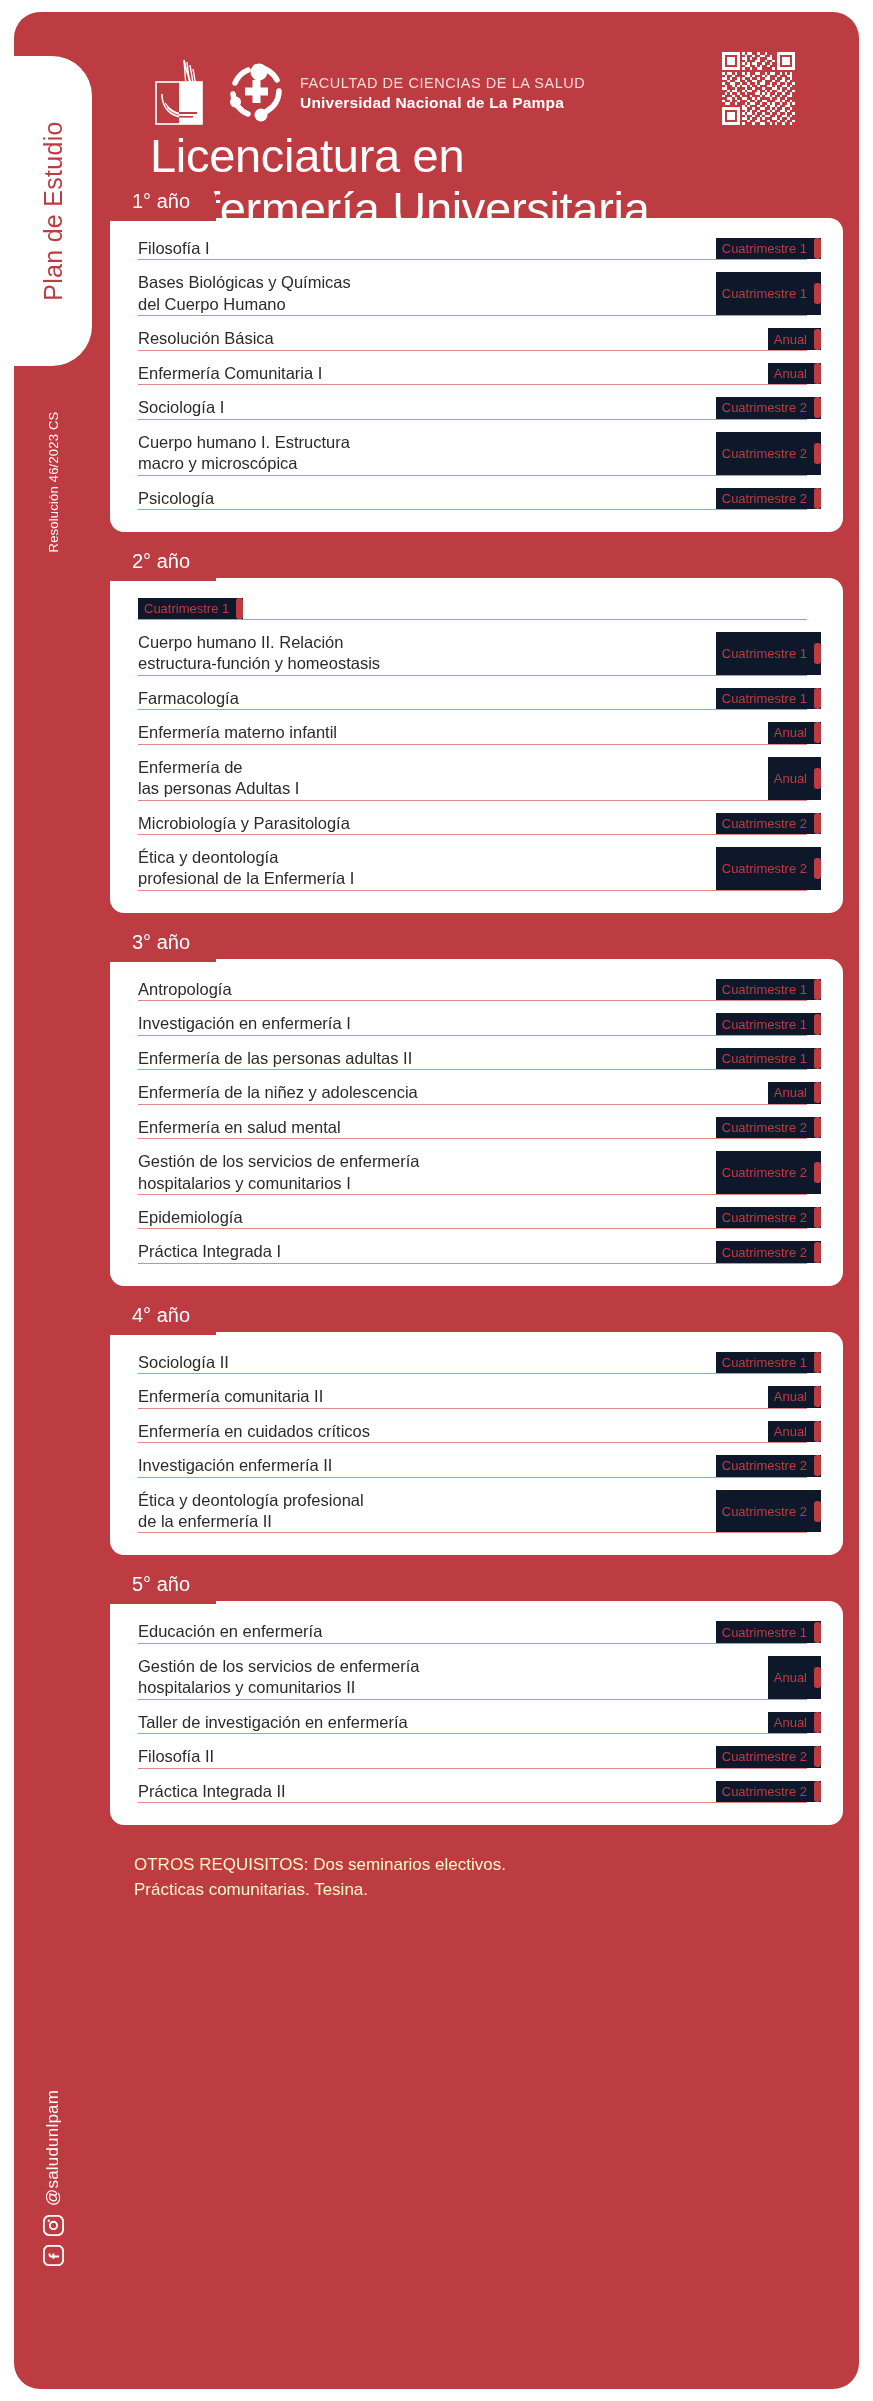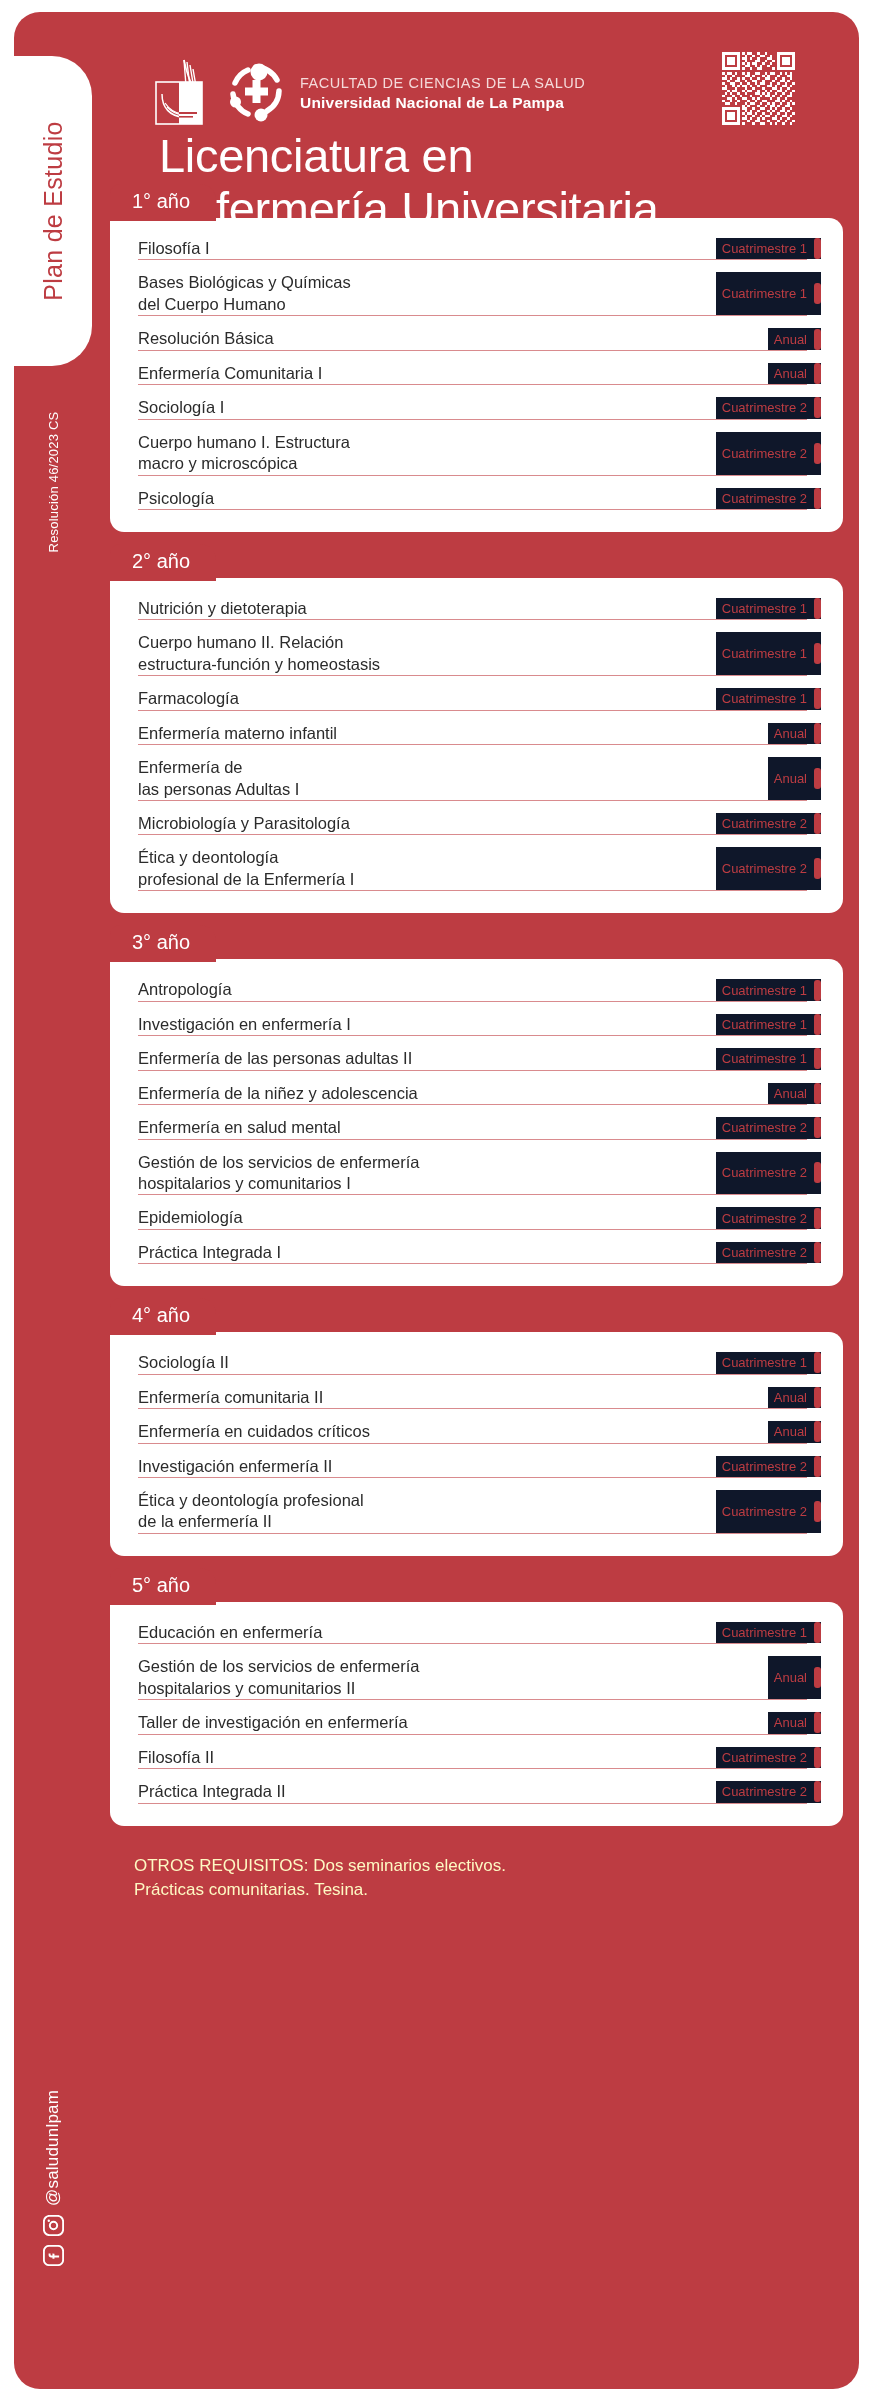--- a/index.html
+++ b/index.html
@@ -167,21 +167,21 @@
   .qr {
     position: absolute;
     right: 64px;
     top: 40px;
     width: 73px;
     height: 73px;
   }
 
   .title {
     position: absolute;
-    left: 59px;
+    left: 50px;
     top: 118px;
     color: #ffffff;
     font-size: 47px;
     font-weight: 300;
     line-height: 1.12;
     letter-spacing: -0.3px;
   }
 
   
   .year-block { position: relative; margin-bottom: 12px; }
@@ -642,21 +642,20 @@
                 <span class="course-name">Psicología</span>
                 <span class="course-right">
                   <span class="course-term">Cuatrimestre 2</span>
                   <span class="course-bar"></span>
                 </span>
               </div>
             </div></div>
           <div class="year-block"><div class="year-tab">2° año</div><div class="year-card">
               <div class="course">
                 <span class="course-rule"></span>
-                <span class="course-name">Nutrición y dietoterapia</span>
                 <span class="course-right">
                   <span class="course-term">Cuatrimestre 1</span>
                   <span class="course-bar"></span>
                 </span>
               </div>
               <div class="course">
                 <span class="course-rule"></span>
                 <span class="course-name">Cuerpo humano II. Relación<br>estructura-función y homeostasis</span>
                 <span class="course-right">
                   <span class="course-term">Cuatrimestre 1</span>

